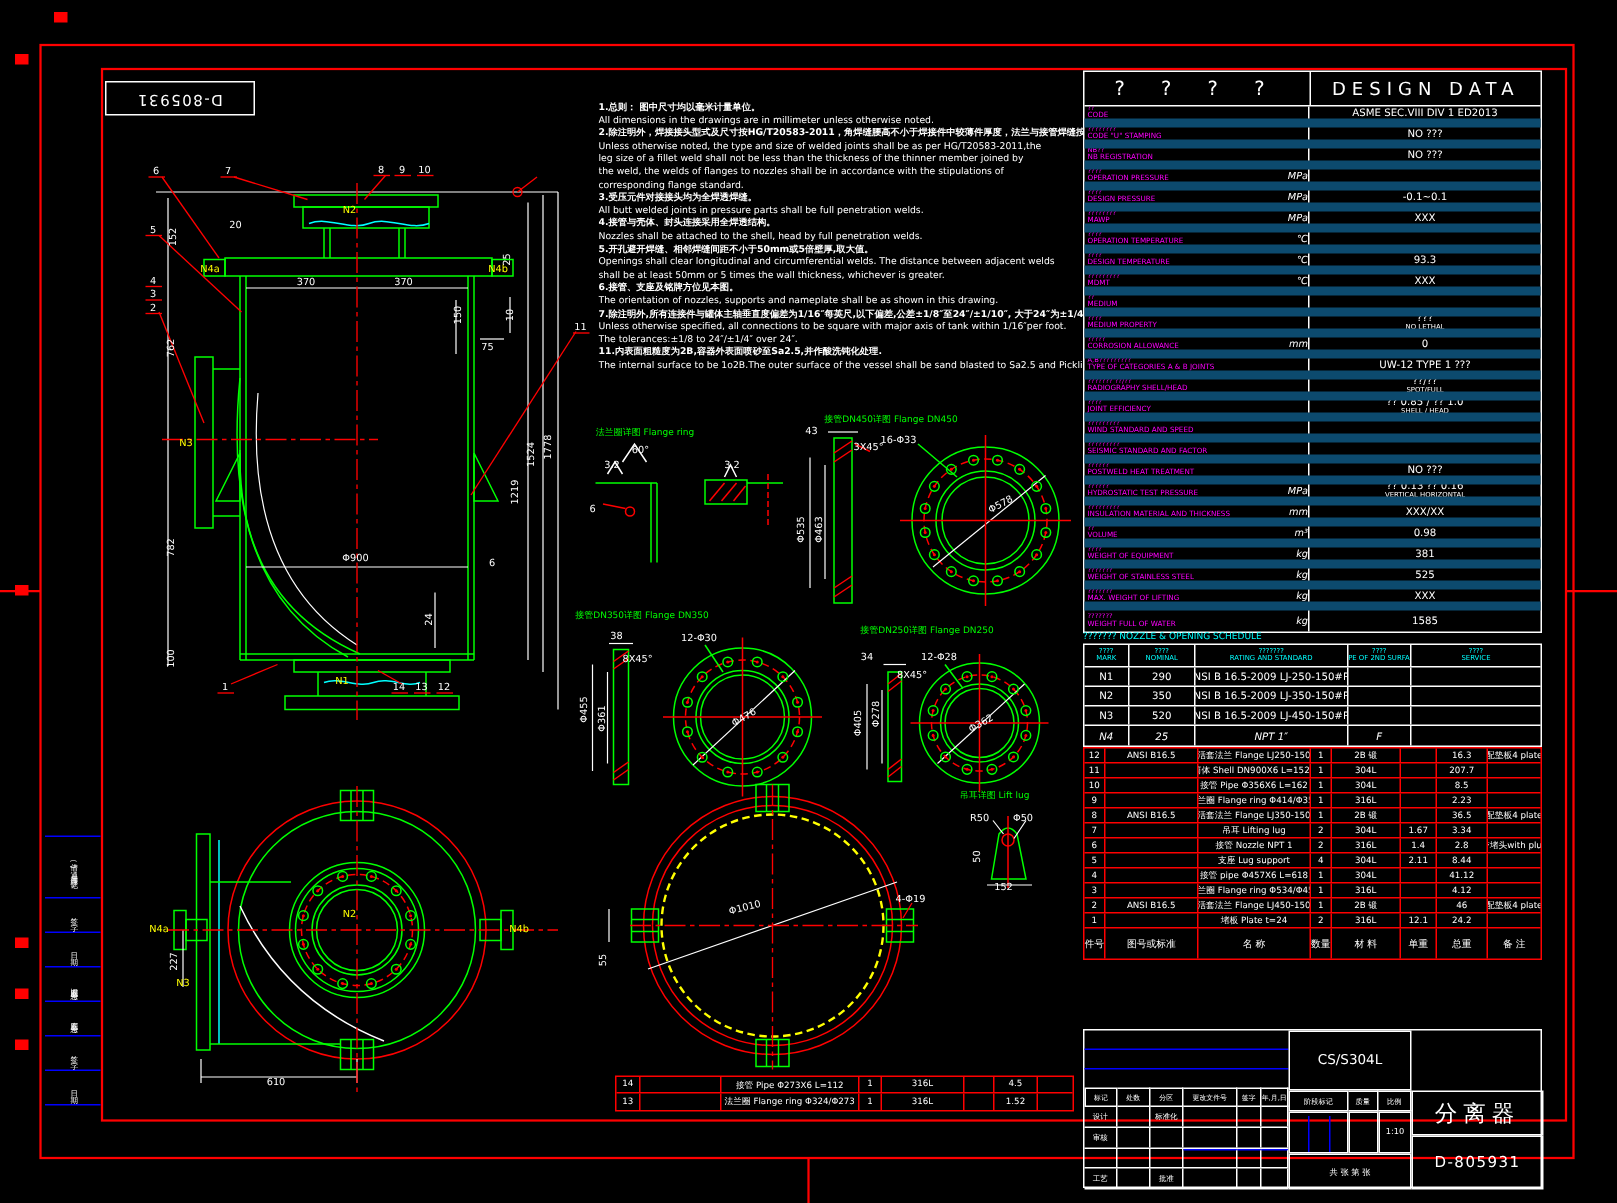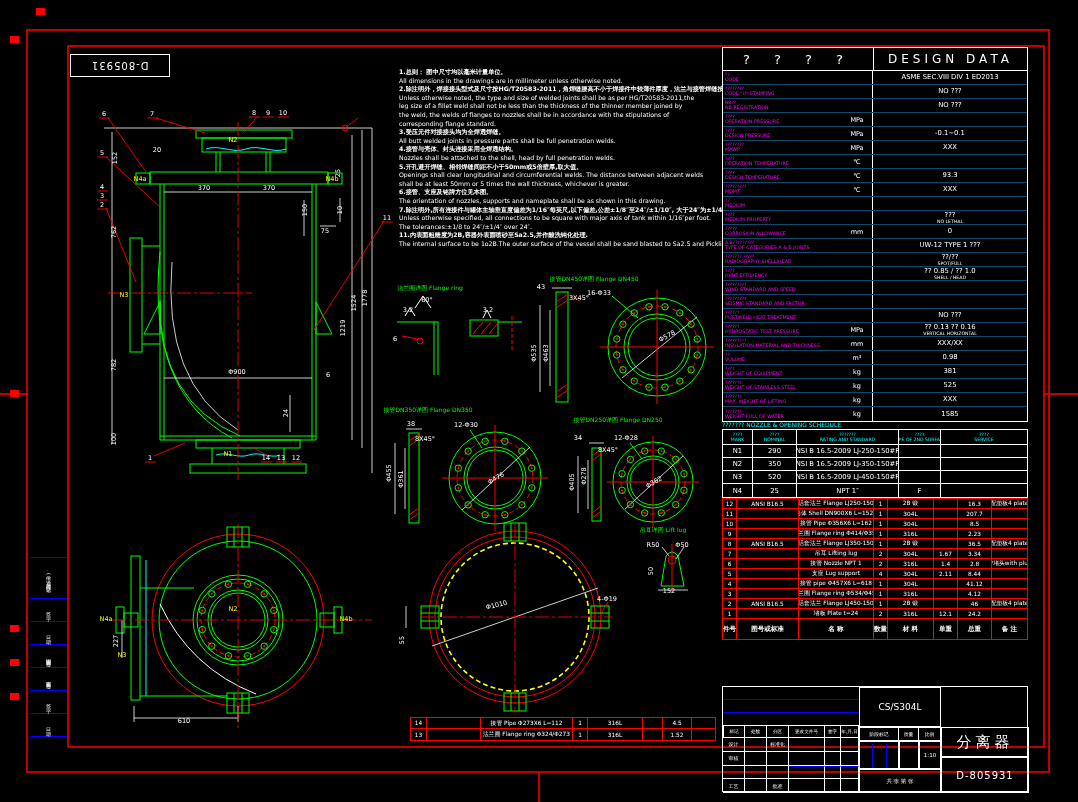--- a/index.html
+++ b/index.html
@@ -19,50 +19,50 @@
 #notes{left:399px;top:68px;width:330px;}
 .nline{font-size:6.2px;line-height:8.6px;color:#fff;white-space:nowrap;overflow:hidden;}
 .nline.cn{font-weight:bold;}
 
 #design{left:722px;top:47px;width:306px;border:1px solid #fff;box-sizing:border-box;background:#000;}
 #ddtitle{display:flex;height:22px;border-bottom:1px solid #fff;}
 #ddtitle .l{width:150px;border-right:1px solid #fff;display:flex;align-items:center;justify-content:center;
   font-size:13px;letter-spacing:10px;color:#fff;}
 #ddtitle .r{flex:1;display:flex;align-items:center;justify-content:center;font-size:12px;
   letter-spacing:4px;color:#fff;}
-.dd-row{display:flex;height:14px;border-bottom:1px solid #0c4a6e;box-sizing:border-box;}
+.dd-row{display:flex;height:14px;border-bottom:6px solid #0c4a6e;box-sizing:border-box;}
 .dd-row:last-child{border-bottom:none;}
 .dd-label{width:150px;border-right:1px solid #fff;box-sizing:border-box;display:flex;
   align-items:center;overflow:hidden;}
 .dd-cn-en{flex:1;overflow:hidden;padding-left:2px;}
 .dd-cn{font-size:4.5px;line-height:5px;color:#f0f;white-space:nowrap;}
 .dd-en{font-size:4.8px;line-height:5.5px;color:#f0f;white-space:nowrap;}
-.dd-unit{width:30px;font-size:6.5px;color:#fff;text-align:center;overflow:hidden;}
+.dd-unit{width:30px;font-size:6.5px;color:#fff;text-align:right;overflow:hidden;font-style:italic;}
 .dd-val{flex:1;display:flex;flex-direction:column;align-items:center;justify-content:center;overflow:hidden;}
 .dd-v1{font-size:6.8px;line-height:7px;color:#fff;white-space:nowrap;}
 .dd-v2{font-size:4.6px;line-height:5px;color:#fff;white-space:nowrap;}
 
 #nozzle{left:722px;top:420px;width:306px;}
 #nztitle{font-size:6px;color:#0ff;height:9px;line-height:9px;white-space:nowrap;overflow:hidden;}
 #nztable{border:1px solid #fff;box-sizing:border-box;}
 .nz-row{display:flex;height:13px;border-bottom:1px solid #fff;box-sizing:border-box;}
-.nz-row:last-child{border-bottom:none;}
+.nz-row:last-child{border-bottom:none;font-style:italic;}
 .nz-row.hdr{height:15px;}
 .nz-c{border-right:1px solid #fff;box-sizing:border-box;display:flex;flex-direction:column;
   align-items:center;justify-content:center;overflow:hidden;}
 .nz-c:last-child{border-right:none;}
 .nz-c .h1{font-size:4.5px;line-height:5px;color:#0ff;white-space:nowrap;}
 .nz-c .h2{font-size:4.6px;line-height:5.5px;color:#0ff;white-space:nowrap;}
 .nz-c .v{font-size:6.8px;color:#fff;white-space:nowrap;}
 .w-mark{width:30px;}.w-size{width:44px;}.w-rating{width:102px;}.w-type{width:42px;}.w-svc{flex:1;}
 
 #bom{left:722px;top:498px;width:306px;border:1px solid #f00;box-sizing:border-box;}
 .bom-row{display:grid;grid-template-columns:14px 62px 75px 14px 46px 24px 34px 1fr;height:10px;
   border-bottom:1px solid #f00;box-sizing:border-box;}
-.bom-row.hdr{height:20px;border-bottom:none;font-weight:bold;}
+.bom-row.hdr{height:20px;border-bottom:none;}
 .bom-c{border-right:1px solid #f00;box-sizing:border-box;font-size:5.8px;color:#fff;
   display:flex;align-items:center;justify-content:center;white-space:nowrap;overflow:hidden;}
 .bom-c:last-child{border-right:none;}
 .bom-row.hdr .bom-c{font-size:6.5px;}
 
 #bomx{left:410px;top:717px;width:306px;border:1px solid #f00;box-sizing:border-box;}
 .bx-row{display:grid;grid-template-columns:16px 54px 92px 15px 55px 20px 29px 1fr;height:11px;
   border-bottom:1px solid #f00;box-sizing:border-box;}
 .bx-row:last-child{border-bottom:none;}
 

